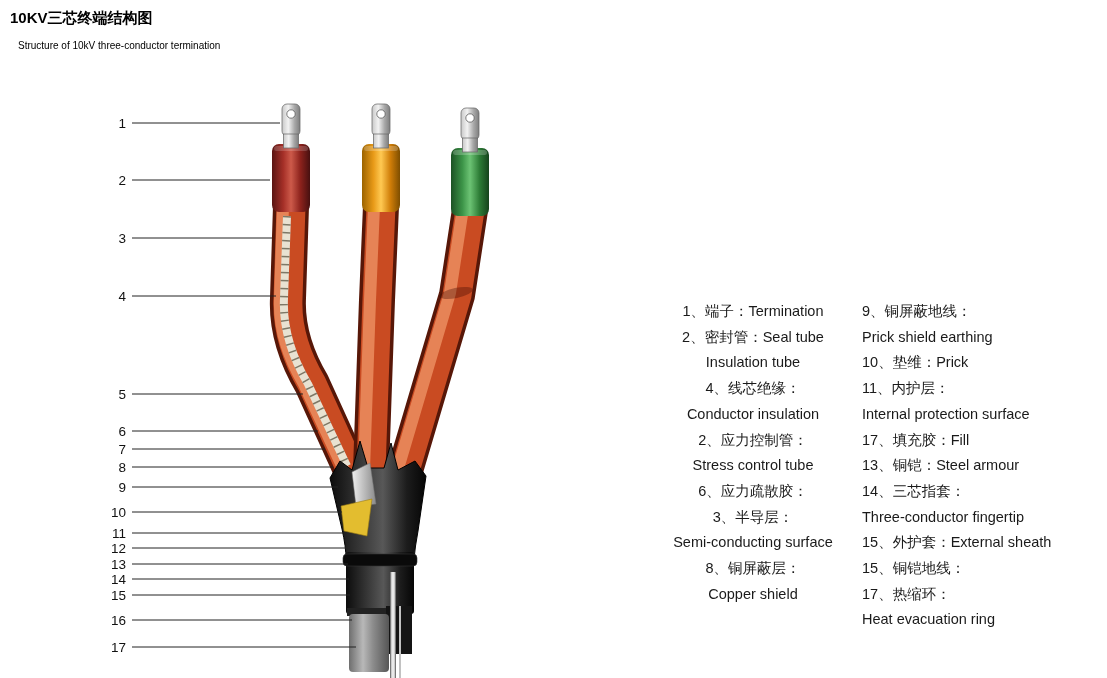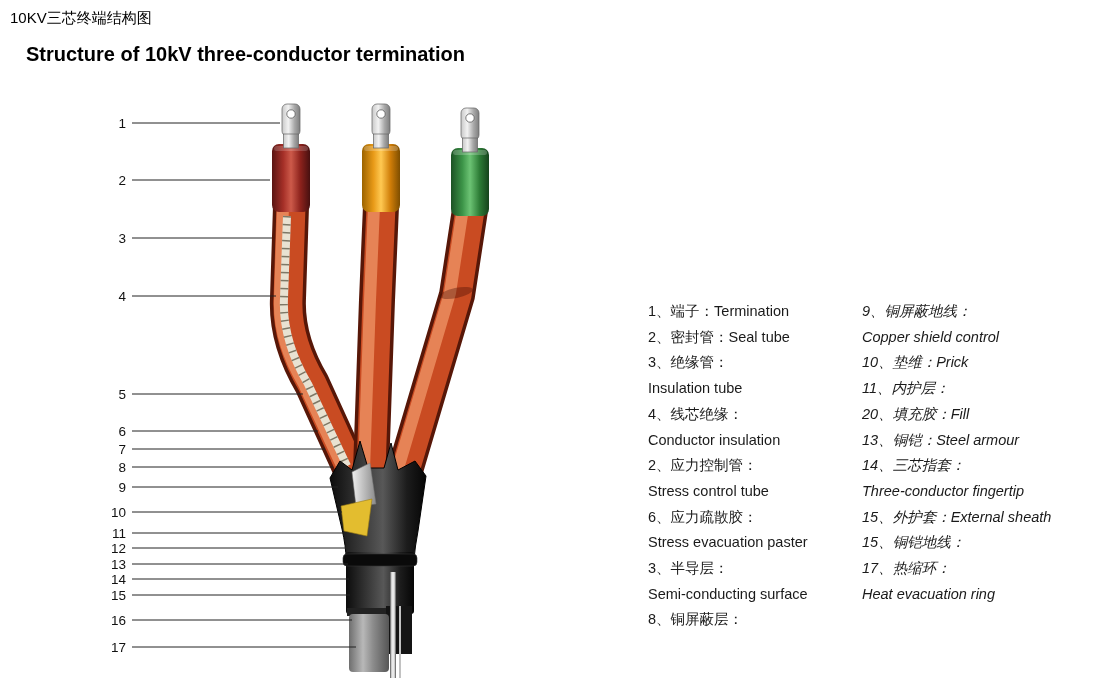--- a/index.html
+++ b/index.html
@@ -1,36 +1,36 @@
 <!DOCTYPE html>
 <html><head>
 <meta charset="utf-8">
 <style>
   html,body{margin:0;padding:0;background:#ffffff;}
   .page{
     position:relative;width:1107px;height:678px;background:#ffffff;overflow:hidden;
     font-family:"Liberation Sans","DejaVu Sans",sans-serif;color:#111;
   }
   .title-block{position:absolute;left:10px;top:8px;}
-  .title-zh{margin:0;font-size:15px;font-weight:normal;line-height:20px;color:#000;}
-  .title-en{margin:16px;font-size:20px;font-weight:bold;line-height:20px;color:#000;}
+  .title-zh{margin:0;font-size:15px;font-weight:bold;line-height:20px;color:#000;}
+  .title-en{margin:8px;font-size:10px;font-weight:normal;line-height:20px;color:#000;}
 
   .diagram-wrap{position:absolute;left:80px;top:85px;width:560px;height:595px;}
   .callout-num{font-family:"Liberation Sans","DejaVu Sans",sans-serif;font-size:13.5px;fill:#111;text-anchor:end;}
   .callout-line{stroke:#222;stroke-width:1;}
 
   .tube-outer{stroke:#571708;stroke-width:36;fill:none;}
   .tube-main{stroke:#c94b22;stroke-width:29;fill:none;}
   .tube-light{stroke:#e98a5c;stroke-width:12;fill:none;opacity:.9;}
   .tube-strip{stroke:#e8e2d2;stroke-width:8;fill:none;}
   .tube-hatch{stroke:#7e7866;stroke-width:8;fill:none;stroke-dasharray:1.5 6.5;}
 
   .legend-col{position:absolute;top:299px;font-size:14.5px;line-height:25.7px;color:#1a1a1a;}
-  .legend-col.left{left:648px;width:210px;}
-  .legend-col.right{left:862px;width:220px;font-style:italic;}
+  .legend-col.left{left:648px;width:210px;text-align:center;}
+  .legend-col.right{left:862px;width:220px;}
   .legend-line{white-space:nowrap;}
 </style>
 </head>
 <body>
 
 <div class="page">
 
   <header class="title-block">
     <h1 class="title-zh">10KV三芯终端结构图</h1>
     <h2 class="title-en">Structure of 10kV three-conductor termination</h2>
@@ -186,39 +186,39 @@
           <text x="126" y="624.5" class="callout-num">16</text>
           <line x1="132" y1="647" x2="356" y2="647" class="callout-line"></line>
           <text x="126" y="651.5" class="callout-num">17</text>
         </g>
     </svg>
   </div>
 
   <div class="legend-col left">
     <div class="legend-line">1、端子：Termination</div>
     <div class="legend-line">2、密封管：Seal tube</div>
-    <div class="legend-line">3、绝缘管：</div>
     <div class="legend-line">Insulation tube</div>
     <div class="legend-line">4、线芯绝缘：</div>
     <div class="legend-line">Conductor insulation</div>
     <div class="legend-line">2、应力控制管：</div>
     <div class="legend-line">Stress control tube</div>
     <div class="legend-line">6、应力疏散胶：</div>
-    <div class="legend-line">Stress evacuation paster</div>
     <div class="legend-line">3、半导层：</div>
     <div class="legend-line">Semi-conducting surface</div>
     <div class="legend-line">8、铜屏蔽层：</div>
+    <div class="legend-line">Copper shield</div>
   </div>
 
   <div class="legend-col right">
     <div class="legend-line">9、铜屏蔽地线：</div>
-    <div class="legend-line">Copper shield control</div>
+    <div class="legend-line">Prick shield earthing</div>
     <div class="legend-line">10、垫维：Prick</div>
     <div class="legend-line">11、内护层：</div>
-    <div class="legend-line">20、填充胶：Fill</div>
+    <div class="legend-line">Internal protection surface</div>
+    <div class="legend-line">17、填充胶：Fill</div>
     <div class="legend-line">13、铜铠：Steel armour</div>
     <div class="legend-line">14、三芯指套：</div>
     <div class="legend-line">Three-conductor fingertip</div>
     <div class="legend-line">15、外护套：External sheath</div>
     <div class="legend-line">15、铜铠地线：</div>
     <div class="legend-line">17、热缩环：</div>
     <div class="legend-line">Heat evacuation ring</div>
   </div>
 
 </div>

